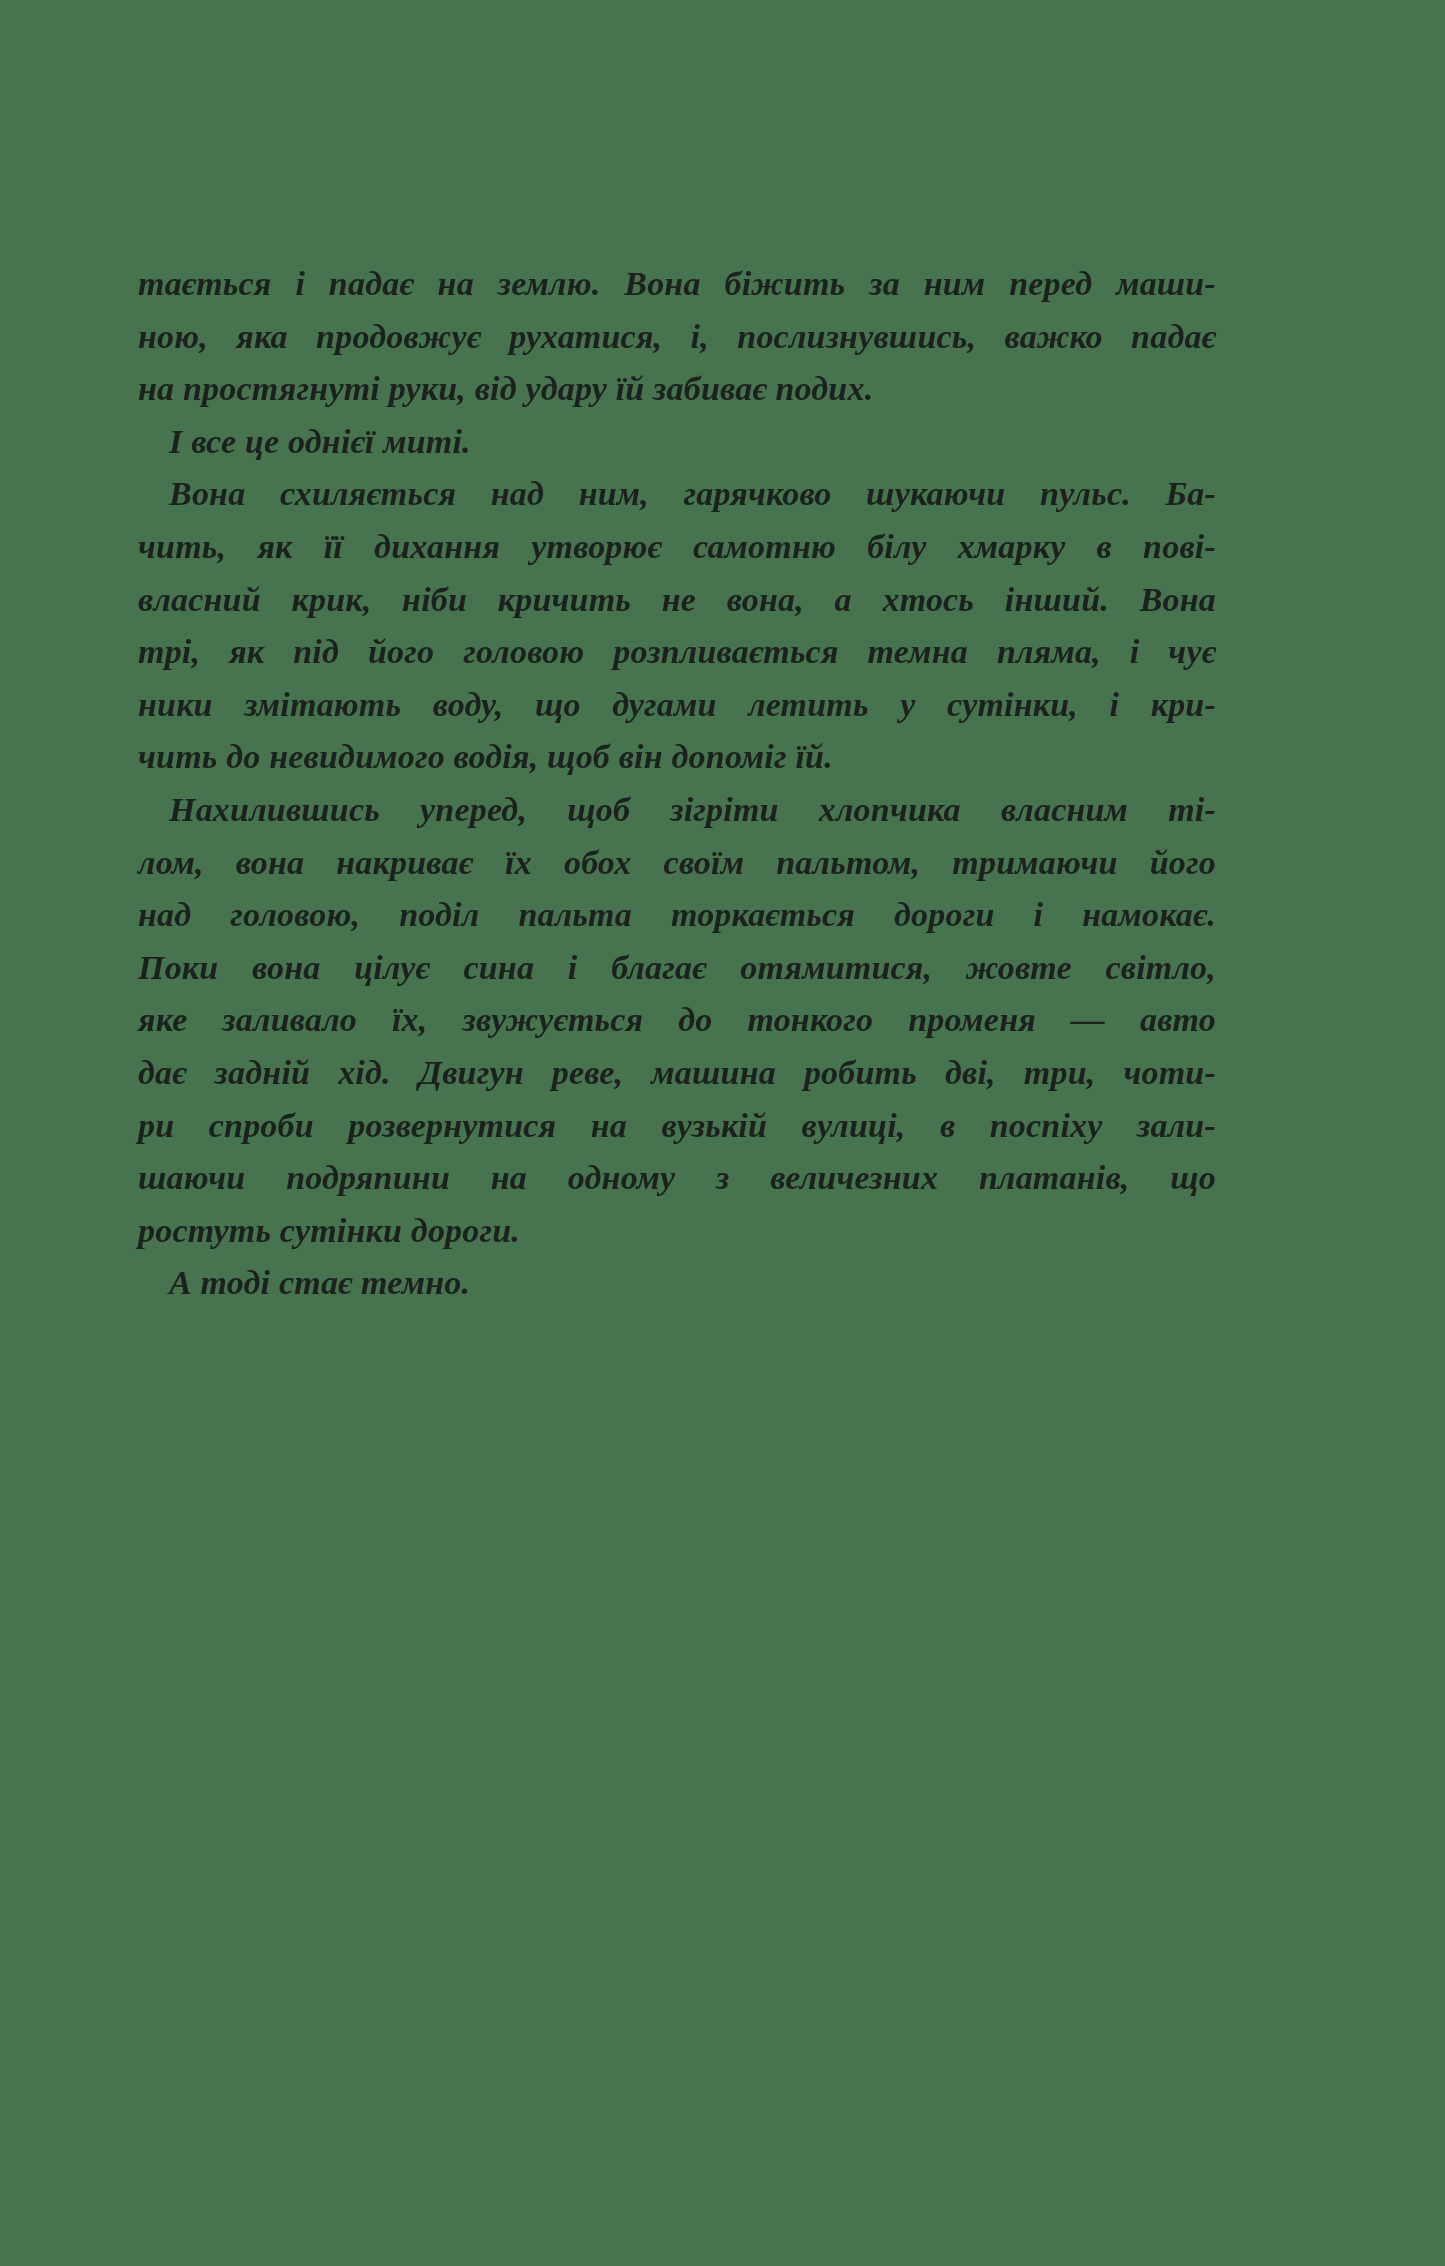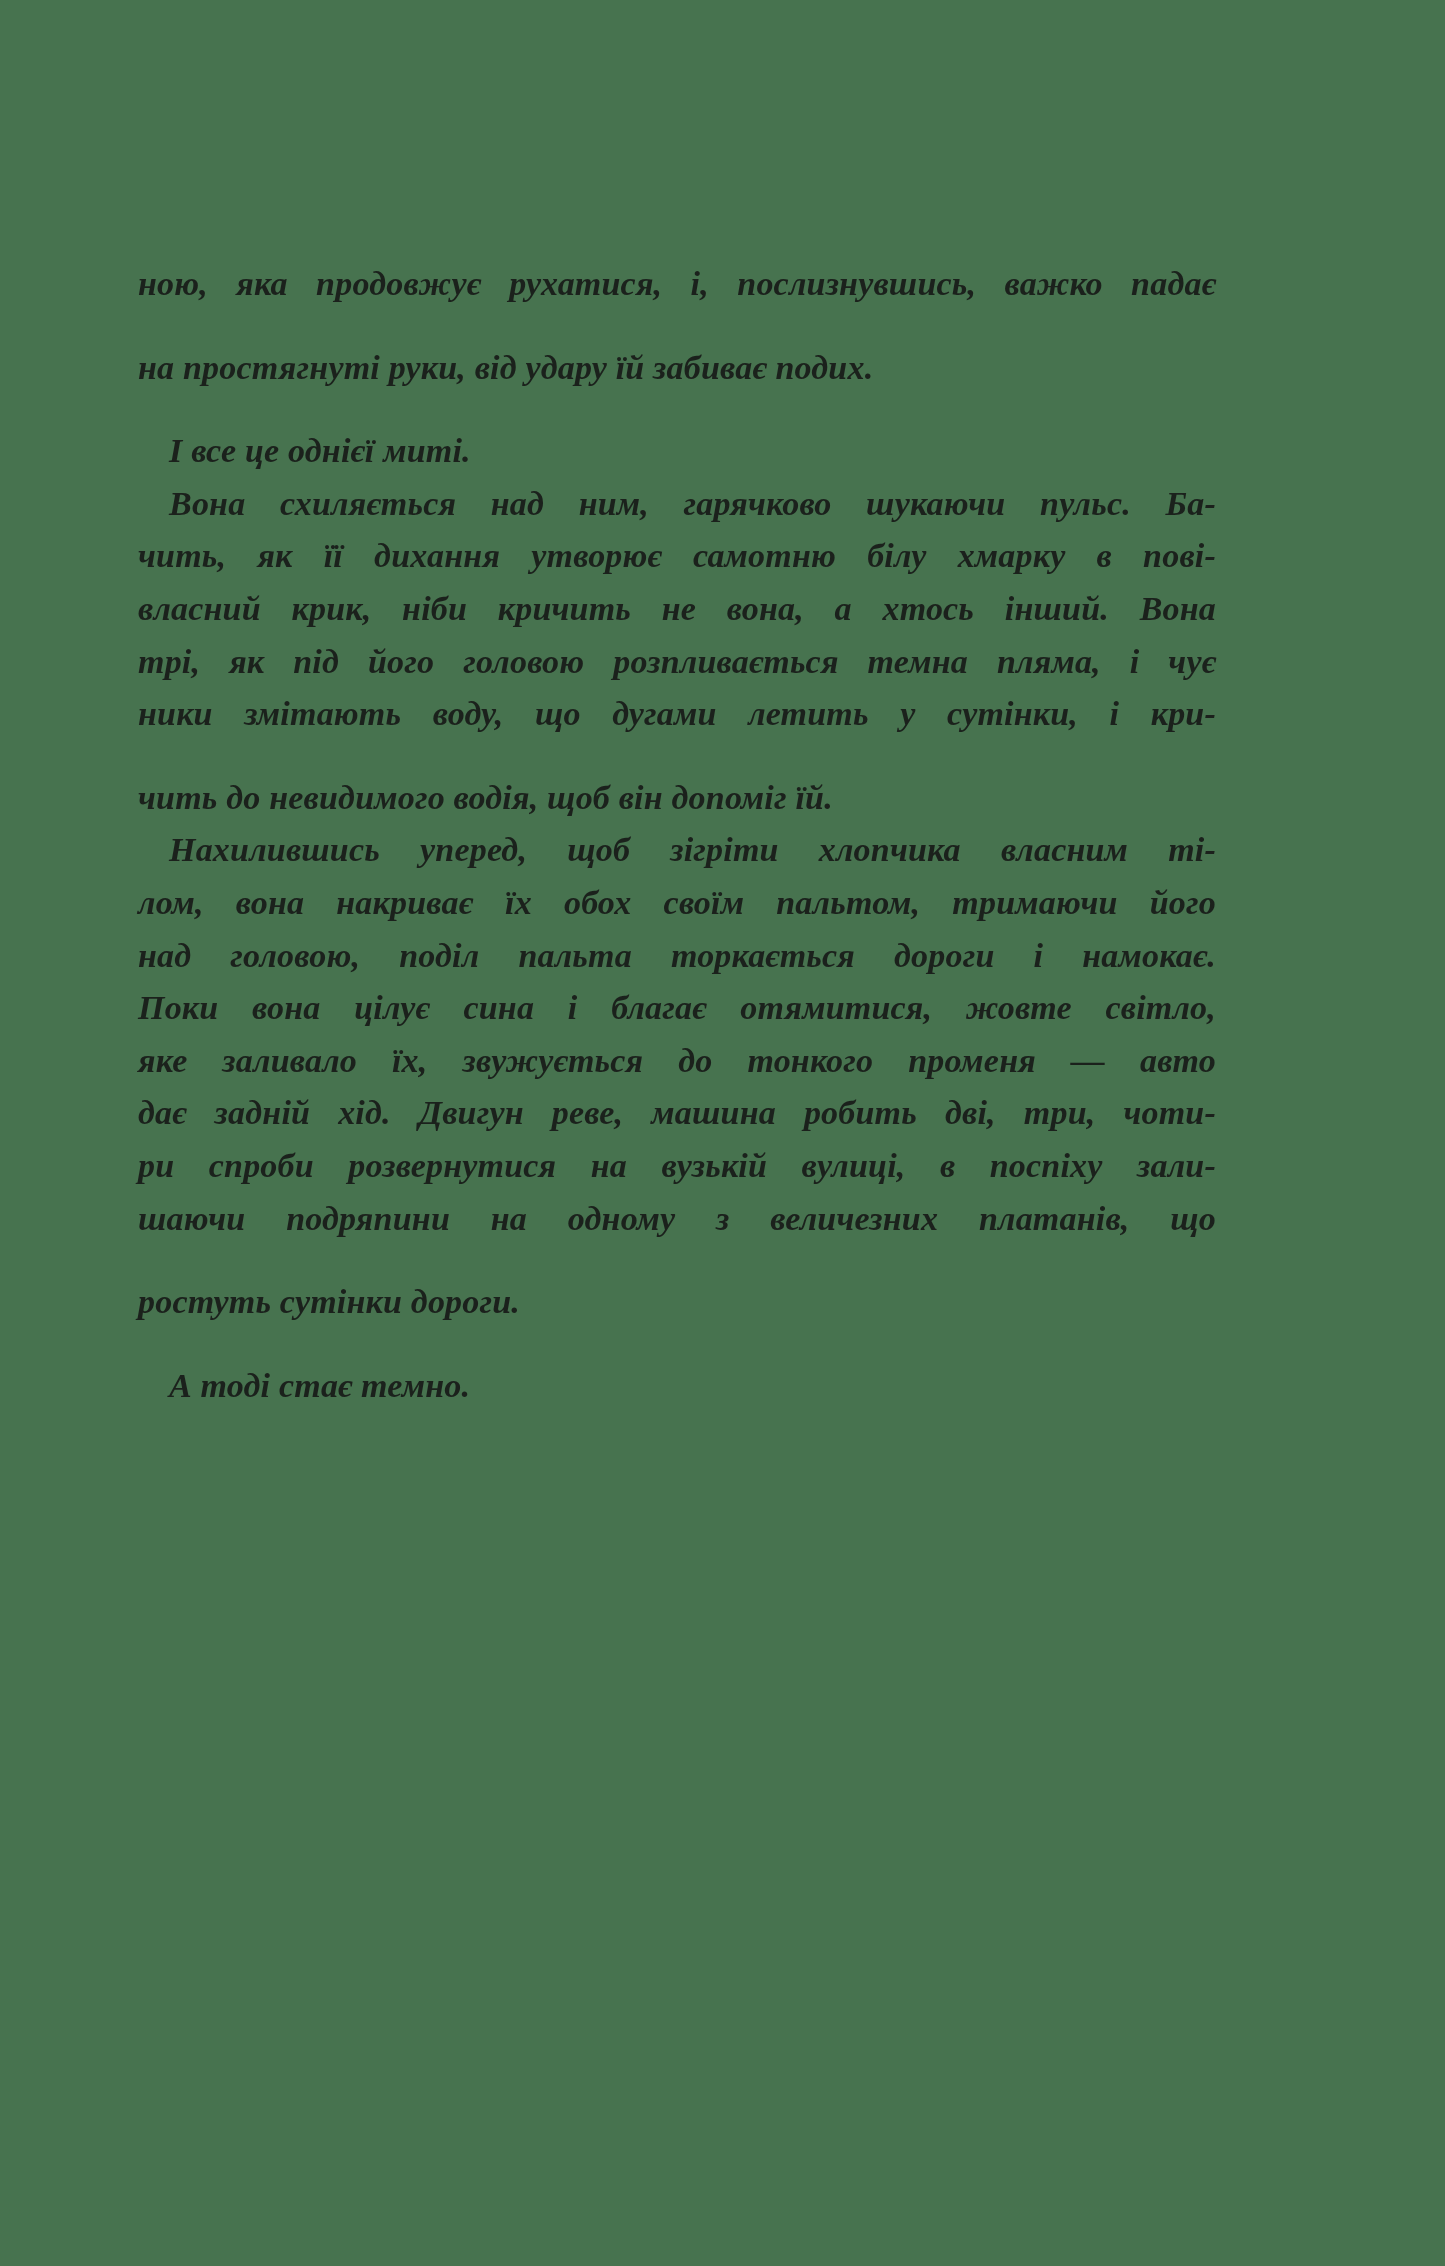--- a/index.html
+++ b/index.html
@@ -32,33 +32,33 @@
   .paragraph {
     margin: 0;
     padding: 0;
   }
   .line {
     text-align: justify;
     text-align-last: justify;
   }
   .line.para-end {
     text-align-last: left;
-    margin-top: 31px;
   }
   .line.first-indent {
     text-indent: 31px;
     font-style: italic;
   }
 </style>
 </head>
 <body style="background: rgb(71, 115, 79);">
 
 <div class="page">
   <div class="text-block" style="color: rgb(27, 33, 28);">
       <div class="paragraph">
+        <div class="line">тається і падає на землю. Вона біжить за ним перед маши-</div>
         <div class="line">ною, яка продовжує рухатися, і, послизнувшись, важко падає</div>
         <div class="line para-end">на простягнуті руки, від удару їй забиває подих.</div>
       </div>
       <div class="paragraph">
         <div class="line para-end first-indent">І все це однієї миті.</div>
       </div>
       <div class="paragraph">
         <div class="line first-indent">Вона схиляється над ним, гарячково шукаючи пульс. Ба-</div>
         <div class="line">чить, як її дихання утворює самотню білу хмарку в пові-</div>
         <div class="line">власний крик, ніби кричить не вона, а хтось інший. Вона</div>

